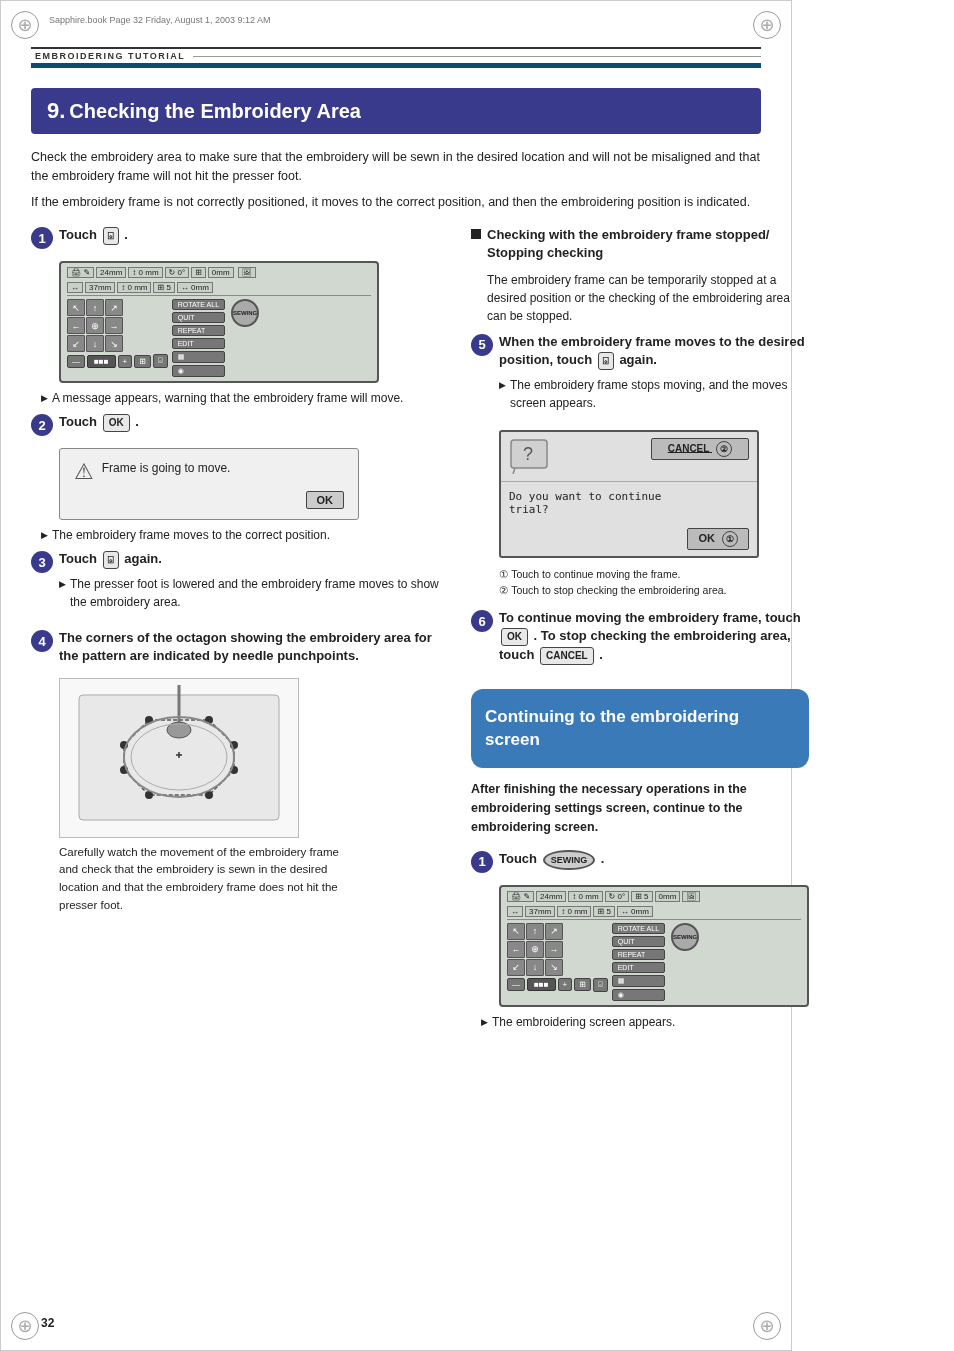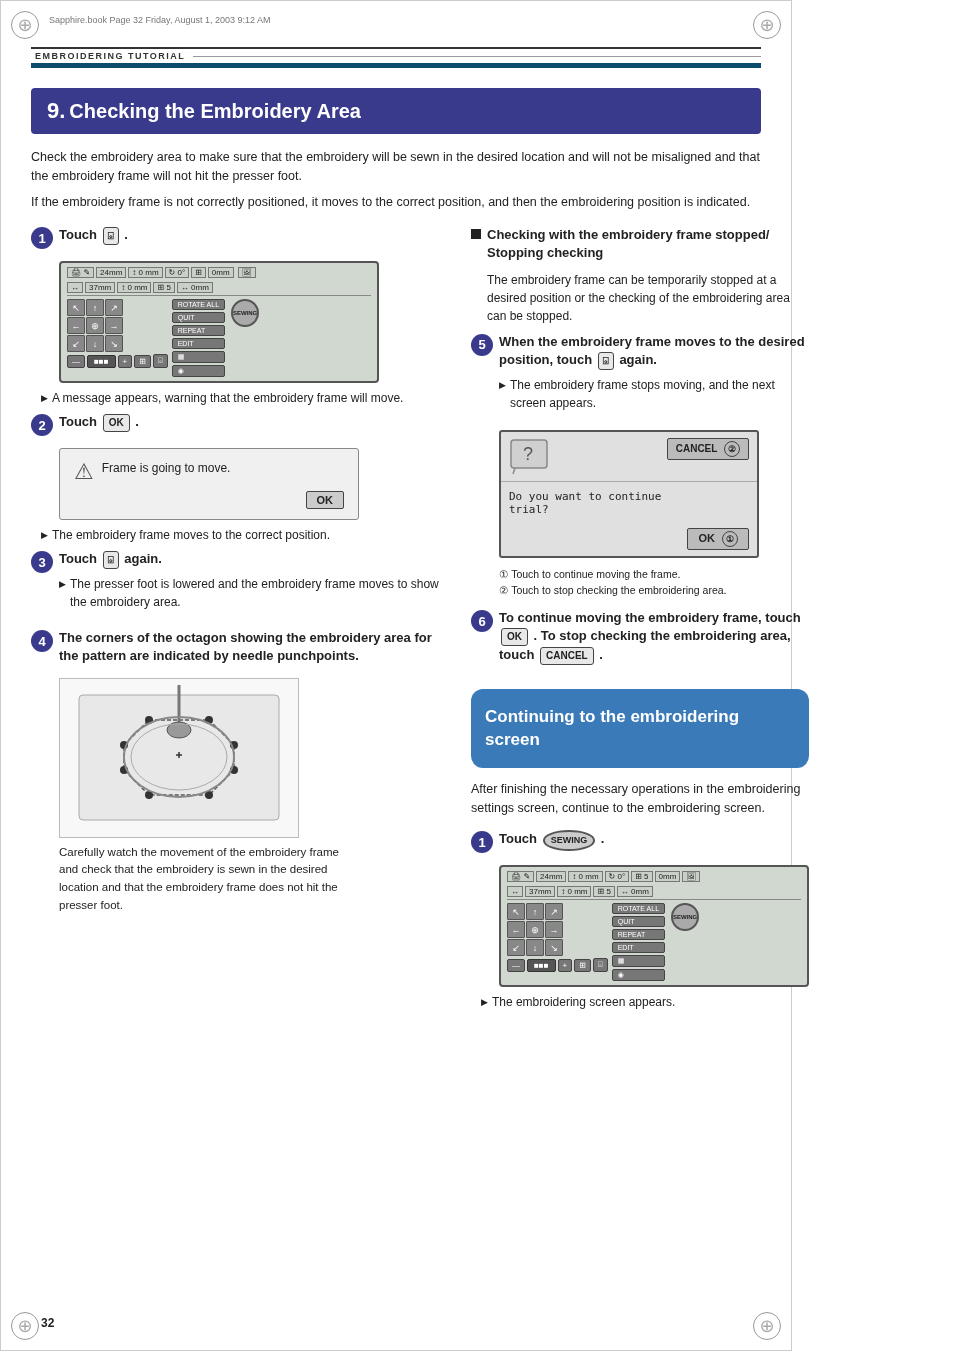--- a/index.html
+++ b/index.html
@@ -275,24 +275,25 @@
       display: flex;
       justify-content: space-between;
       align-items: flex-start;
       padding: 6px 8px 4px 8px;
       border-bottom: 1px solid #aaa;
     }
     .dialog-cancel-btn {
       border: 1.5px solid #444;
       background: #bbb;
       border-radius: 2px;
-      padding: 2px 8px;
+      padding: 2px 16px;
       font-size: 10px;
       font-weight: bold;
       position: relative;
+      text-decoration: underline;
     }
     .dialog-body {
       padding: 8px;
       font-family: monospace;
       font-size: 11px;
     }
     .dialog-footer {
       display: flex;
       justify-content: flex-end;
       padding: 4px 8px 6px 8px;
@@ -337,20 +338,21 @@
     .continuing-box .c-title {
       font-size: 17px;
       font-weight: bold;
       line-height: 1.3;
     }
 
     .continuing-intro {
       font-size: 12.5px;
       line-height: 1.55;
       margin-bottom: 12px;
+      font-weight: bold;
     }
 
     
     .sewing-btn {
       display: inline-block;
       border: 2px solid #555;
       border-radius: 50%;
       padding: 2px 6px;
       font-size: 9px;
       font-weight: bold;
@@ -625,21 +627,21 @@
         </div>
         <p style="font-size:12px;line-height:1.5;margin-left:16px;">The embroidery frame can be temporarily stopped at a desired position or the checking of the embroidering area can be stopped.</p>
       </div>
 
       <div class="step">
         <div class="step-num">5</div>
         <div class="step-content">
           <div class="step-title">
             When the embroidery frame moves to the desired position, touch <span class="inline-btn-icon">⌺</span> again.
           </div>
-          <div class="arrow-bullet" style="margin-left:0;">The embroidery frame stops moving, and the next screen appears.</div>
+          <div class="arrow-bullet" style="margin-left:0;">The embroidery frame stops moving, and the moves screen appears.</div>
         </div>
       </div>
 
       <div class="dialog-box">
         <div class="dialog-top">
           <div>
             <svg width="40" height="36" viewBox="0 0 40 36">
               <rect x="2" y="2" width="36" height="28" rx="3" fill="#d0d0d0" stroke="#888" stroke-width="1.5"></rect>
               <text x="14" y="22" font-size="18" fill="#555">?</text>
               <line x1="6" y1="30" x2="4" y2="36" stroke="#888" stroke-width="1.5"></line>

